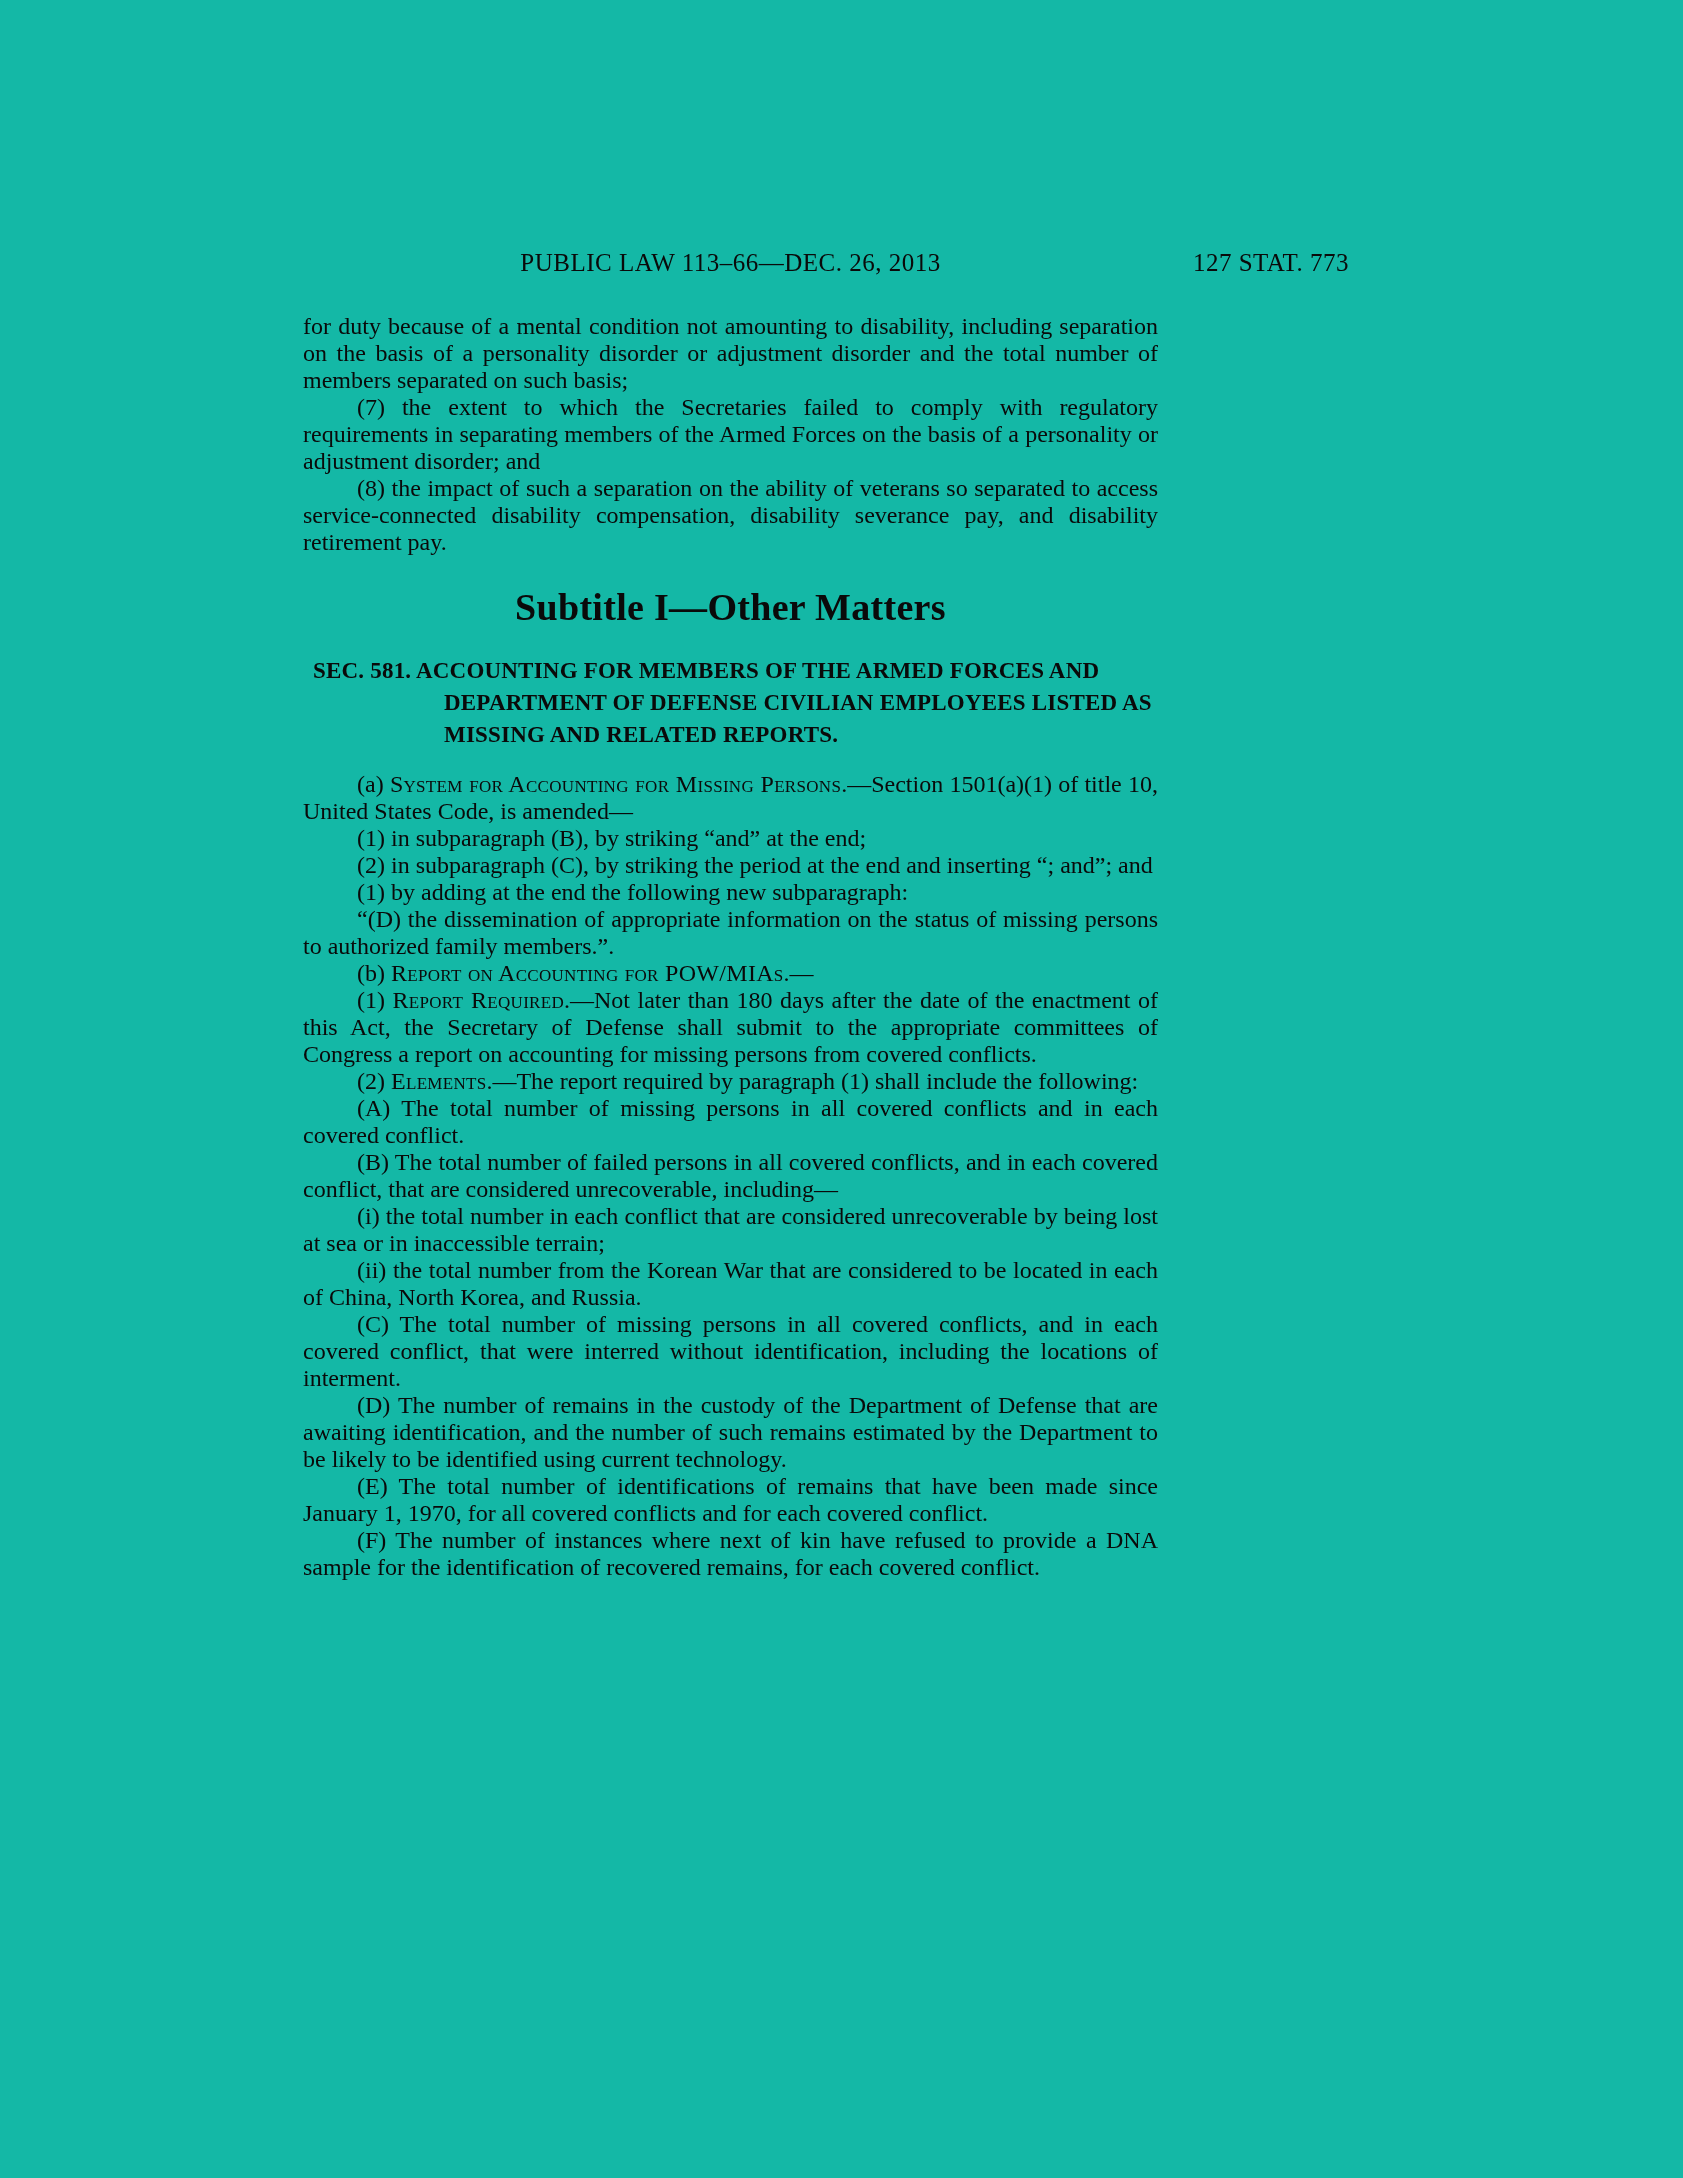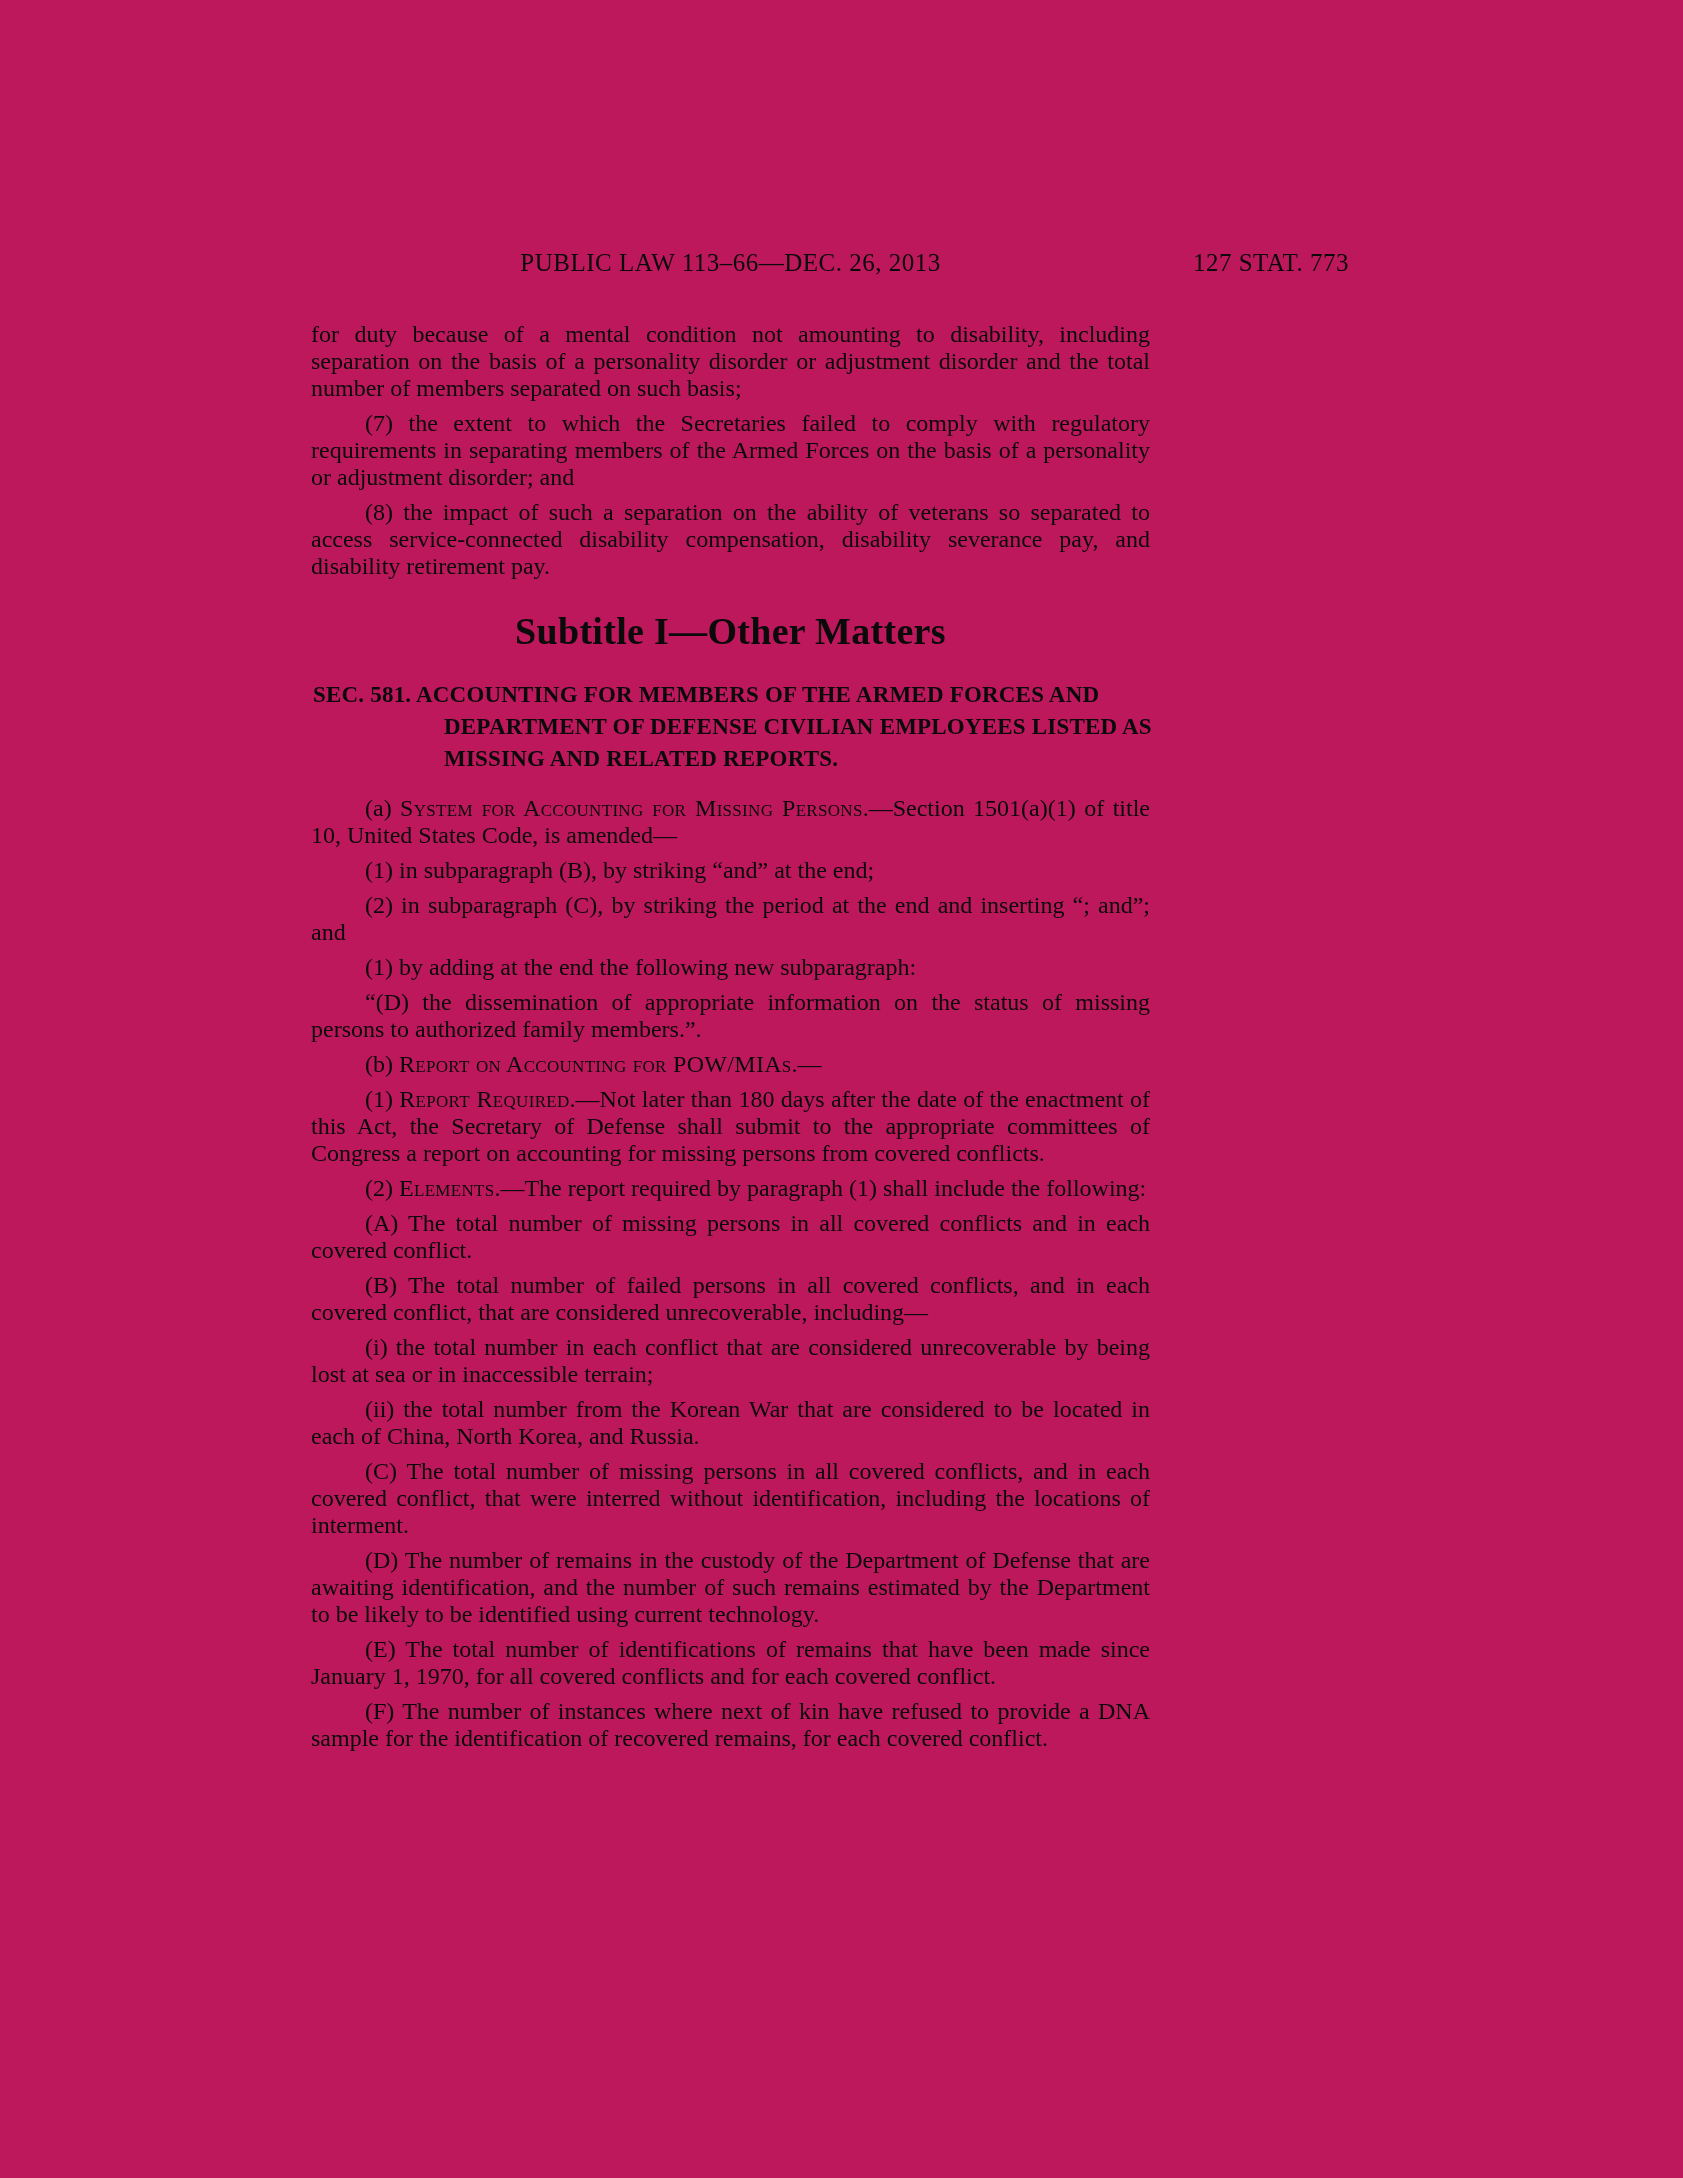--- a/index.html
+++ b/index.html
@@ -1,20 +1,20 @@
 <!DOCTYPE html>
 <html><head>
 <meta charset="utf-8">
 <style>
   html, body { margin: 0; padding: 0; background: #ffffff; }
   .page {
     position: relative;
     width: 1683px;
     height: 2178px;
-    background: #be185d;
+    background: #14b8a6;
     color: #0a0a0a;
     font-family: "Liberation Serif", "DejaVu Serif", serif;
     overflow: hidden;
   }
   .running-head {
     position: absolute;
     top: 249px;
     left: 303px;
     width: 1046px;
     height: 32px;
@@ -38,21 +38,21 @@
   .body-col {
     position: absolute;
     top: 313px;
     left: 303px;
     width: 855px;
     font-size: 24px;
     line-height: 27px;
     text-align: justify;
   }
   .body-col p {
-    margin: 8px;
+    margin: 0;
     text-indent: 54px;
   }
   .body-col p.flush { text-indent: 0; }
   .lvl1 { margin-left: 50px; }
   .lvl2 { margin-left: 103px; }
   .lvl3 { margin-left: 156px; }
   .sc { font-variant: small-caps; letter-spacing: 0.3px; }
   h1.subtitle {
     font-size: 38px;
     line-height: 51px;

